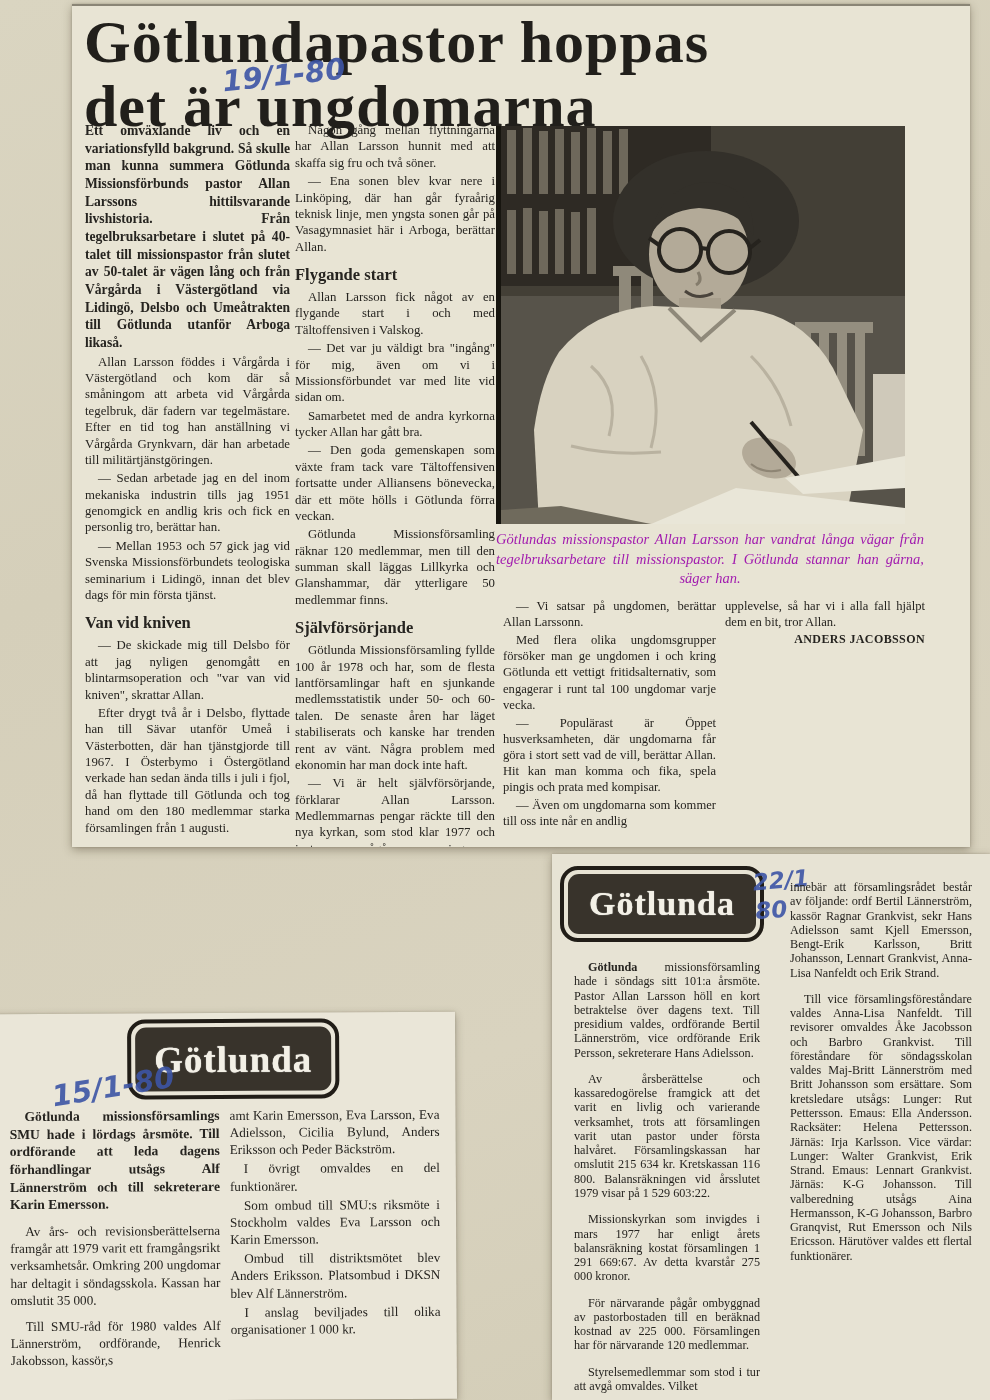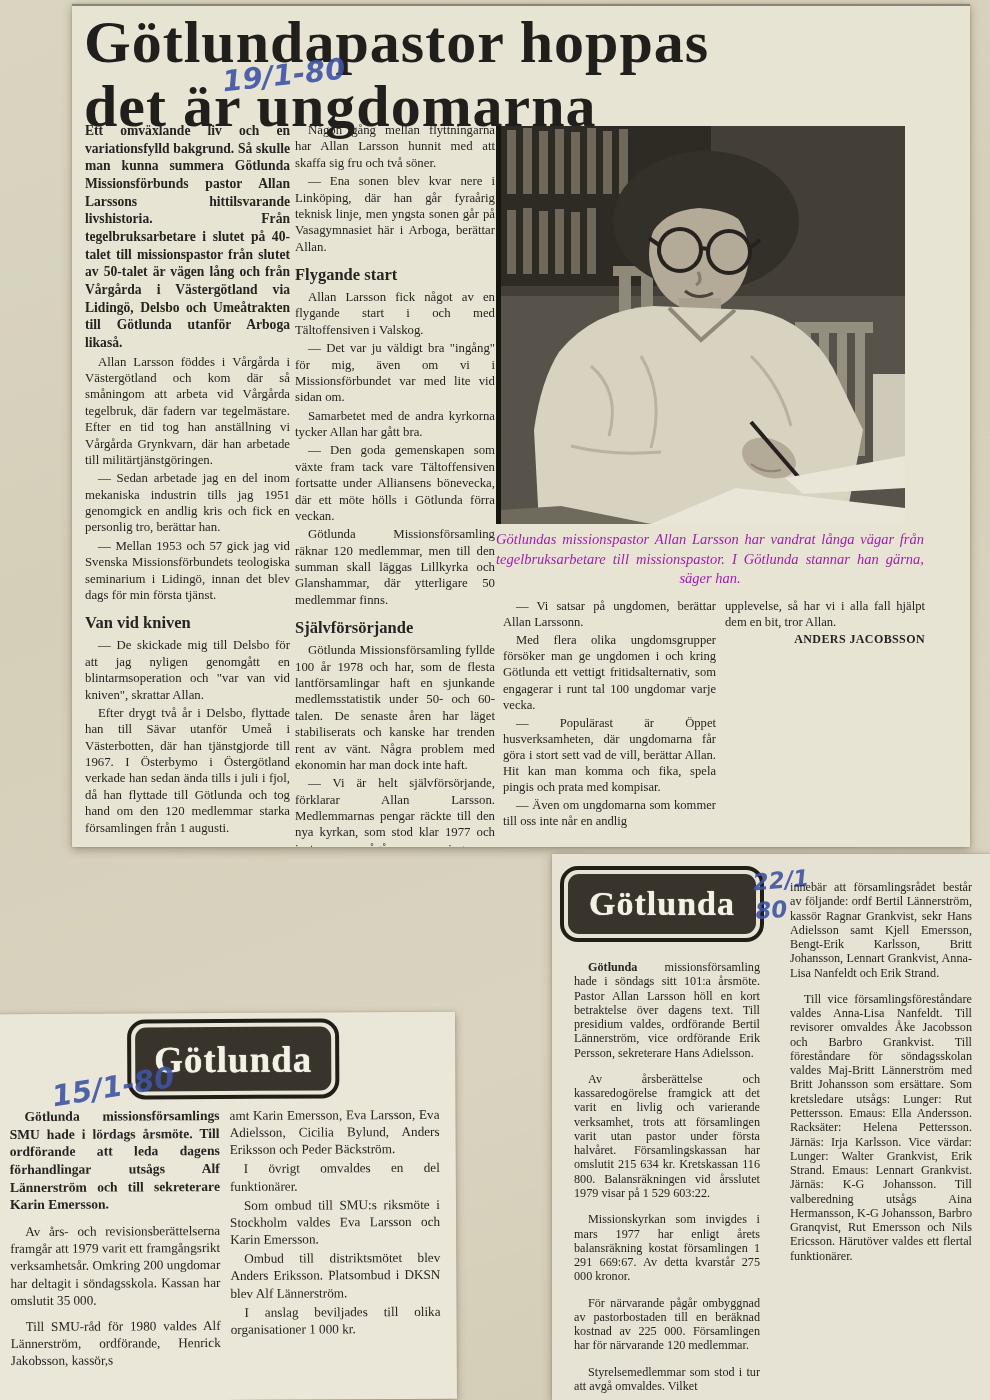--- a/index.html
+++ b/index.html
@@ -71,21 +71,21 @@
     <div class="headline hl2">det är ungdomarna</div>
     <div class="hand hand-top">19/1-80</div>
 
     <div class="ncol c1">
       <p class="lead noind">Ett omväxlande liv och en variationsfylld bakgrund. Så skulle man kunna summera Götlunda Missionsförbunds pastor Allan Larssons hittilsvarande livshistoria. Från tegelbruksarbetare i slutet på 40-talet till missionspastor från slutet av 50-talet är vägen lång och från Vårgårda i Västergötland via Lidingö, Delsbo och Umeåtrakten till Götlunda utanför Arboga likaså.</p>
       <p>Allan Larsson föddes i Vårgårda i Västergötland och kom där så småningom att arbeta vid Vårgårda tegelbruk, där fadern var tegelmästare. Efter en tid tog han anställning vi Vårgårda Grynkvarn, där han arbetade till militärtjänstgöringen.</p>
       <p>— Sedan arbetade jag en del inom mekaniska industrin tills jag 1951 genomgick en andlig kris och fick en personlig tro, berättar han.</p>
       <p>— Mellan 1953 och 57 gick jag vid Svenska Missionsförbundets teologiska seminarium i Lidingö, innan det blev dags för min första tjänst.</p>
       <div class="subhead">Van vid kniven</div>
       <p>— De skickade mig till Delsbo för att jag nyligen genomgått en blintarmsoperation och "var van vid kniven", skrattar Allan.</p>
-      <p>Efter drygt två år i Delsbo, flyttade han till Sävar utanför Umeå i Västerbotten, där han tjänstgjorde till 1967. I Österbymo i Östergötland verkade han sedan ända tills i juli i fjol, då han flyttade till Götlunda och tog hand om den 120 medlemmar starka församlingen från 1 augusti.</p>
+      <p>Efter drygt två år i Delsbo, flyttade han till Sävar utanför Umeå i Västerbotten, där han tjänstgjorde till 1967. I Österbymo i Östergötland verkade han sedan ända tills i juli i fjol, då han flyttade till Götlunda och tog hand om den 180 medlemmar starka församlingen från 1 augusti.</p>
     </div>
 
     <div class="ncol c2">
       <p>Någon gång mellan flyttningarna har Allan Larsson hunnit med att skaffa sig fru och två söner.</p>
       <p>— Ena sonen blev kvar nere i Linköping, där han går fyraårig teknisk linje, men yngsta sonen går på Vasagymnasiet här i Arboga, berättar Allan.</p>
       <div class="subhead">Flygande start</div>
       <p>Allan Larsson fick något av en flygande start i och med Tältoffensiven i Valskog.</p>
       <p>— Det var ju väldigt bra "ingång" för mig, även om vi i Missionsförbundet var med lite vid sidan om.</p>
       <p>Samarbetet med de andra kyrkorna tycker Allan har gått bra.</p>
       <p>— Den goda gemenskapen som växte fram tack vare Tältoffensiven fortsatte under Alliansens bönevecka, där ett möte hölls i Götlunda förra veckan.</p>

